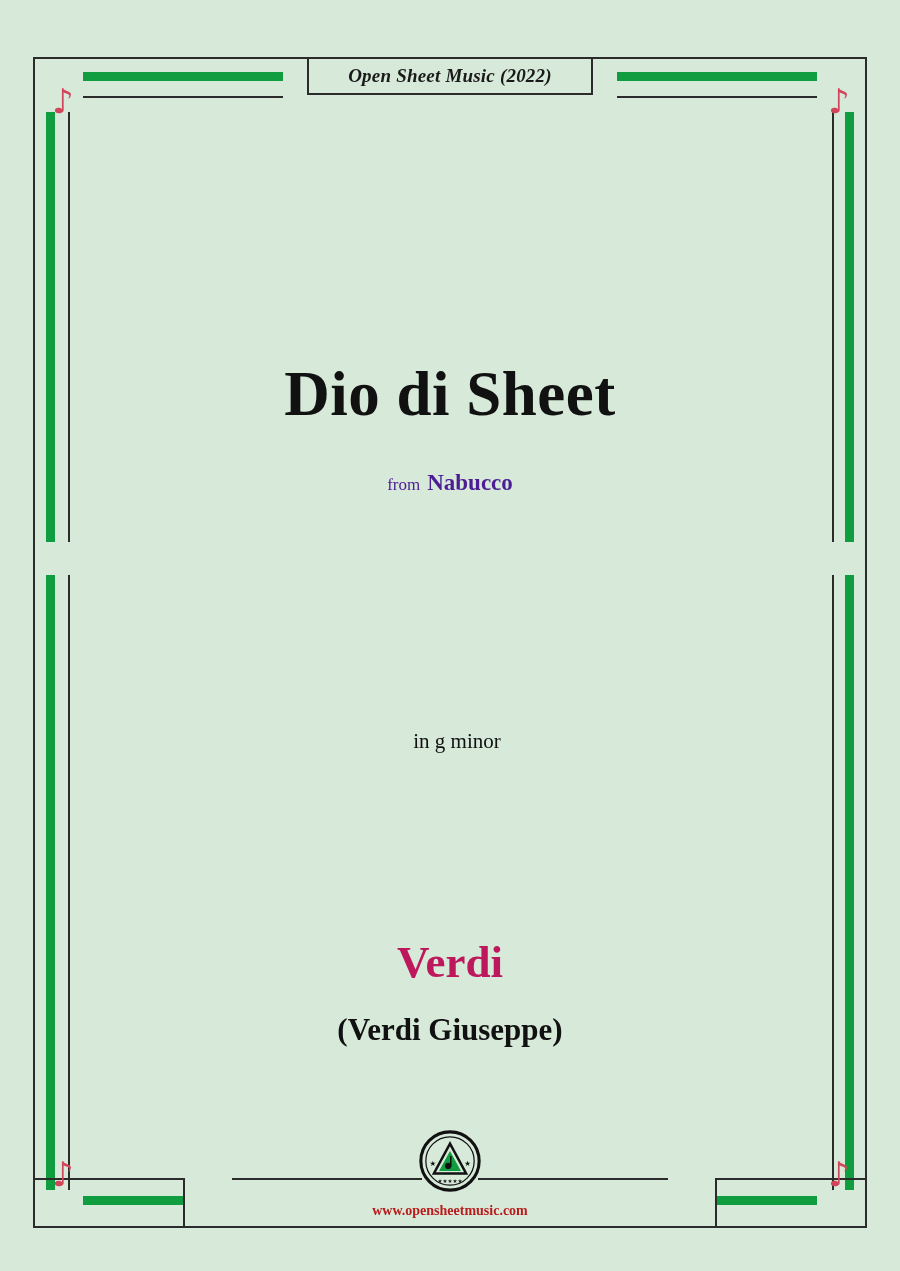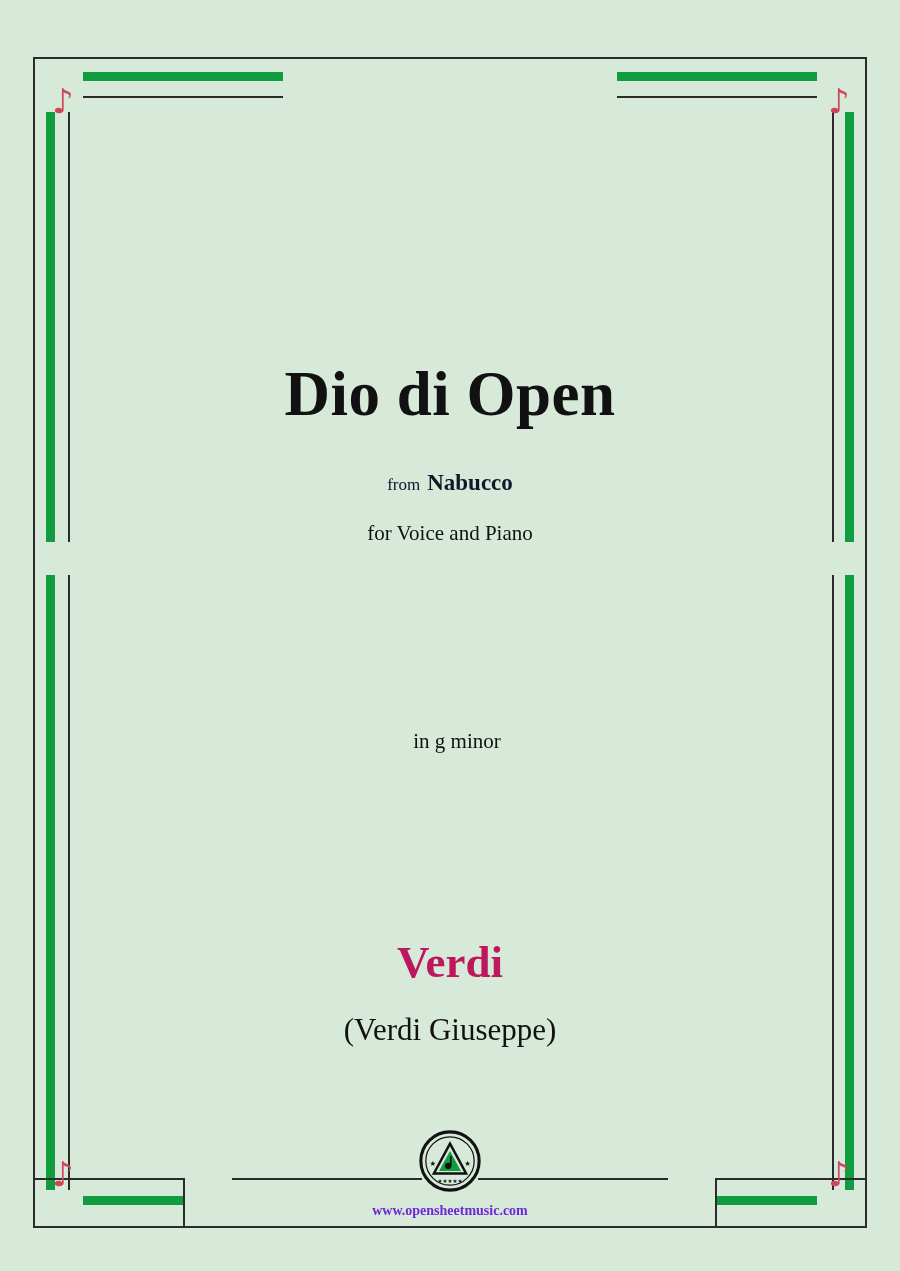--- a/index.html
+++ b/index.html
@@ -135,21 +135,21 @@
     font-weight: bold;
     color: #111;
     letter-spacing: 0.5px;
   }
   .from-line {
     position: absolute;
     left: 0;
     right: 0;
     top: 470px;
     text-align: center;
-    color: #0f172a;
+    color: #4c1d95;
   }
   .from-line .from-word {
     font-size: 17px;
   }
   .from-line .opera {
     font-size: 23px;
     font-weight: bold;
     margin-left: 7px;
   }
   .instrumentation {
@@ -181,41 +181,41 @@
     font-weight: bold;
     color: #be185d;
   }
   .composer-full {
     position: absolute;
     left: 0;
     right: 0;
     top: 1012px;
     text-align: center;
     font-size: 31px;
-    font-weight: normal;
+    font-weight: bold;
     color: #111;
   }
 
   
   .logo {
     position: absolute;
     left: 419px;
     top: 1130px;
     width: 62px;
     height: 62px;
   }
   .website {
     position: absolute;
     left: 0;
     right: 0;
     top: 1203px;
     text-align: center;
     font-size: 14px;
     font-weight: bold;
-    color: #6d28d9;
+    color: #b91c1c;
     font-family: Liberation Serif, serif;
   }
 </style>
 </head>
 <body>
 
 <div class="page">
 
   <div class="outer-frame"></div>
 
@@ -235,33 +235,35 @@
   <div class="bar-h bot-right"></div>
 
   <div class="line-h top-left"></div>
   <div class="line-h top-right"></div>
   <div class="line-h bot-left"></div>
   <div class="line-h bot-right"></div>
 
   <div class="corner-box left"></div>
   <div class="corner-box right"></div>
 
+  <div class="header-badge">
+    <span>Open Sheet Music (2022)</span>
+  </div>
 
   <div class="note tl">♪</div>
   <div class="note tr">♪</div>
   <div class="note bl">♪</div>
   <div class="note br">♪</div>
 
-  <div class="title">Dio di Open</div>
+  <div class="title">Dio di Sheet</div>
 
   <div class="from-line">
     <span class="from-word">from</span><span class="opera">Nabucco</span>
   </div>
 
-  <div class="instrumentation">for Voice and Piano</div>
 
   <div class="key-line">in g minor</div>
 
   <div class="composer">Verdi</div>
   <div class="composer-full">(Verdi Giuseppe)</div>
 
   <svg class="logo" viewBox="0 0 100 100">
     <circle cx="50" cy="50" r="47" fill="none" stroke="#111" stroke-width="5"></circle>
     <circle cx="50" cy="50" r="39" fill="none" stroke="#111" stroke-width="2"></circle>
     <polygon points="50,22 76,70 24,70" fill="none" stroke="#111" stroke-width="4"></polygon>

